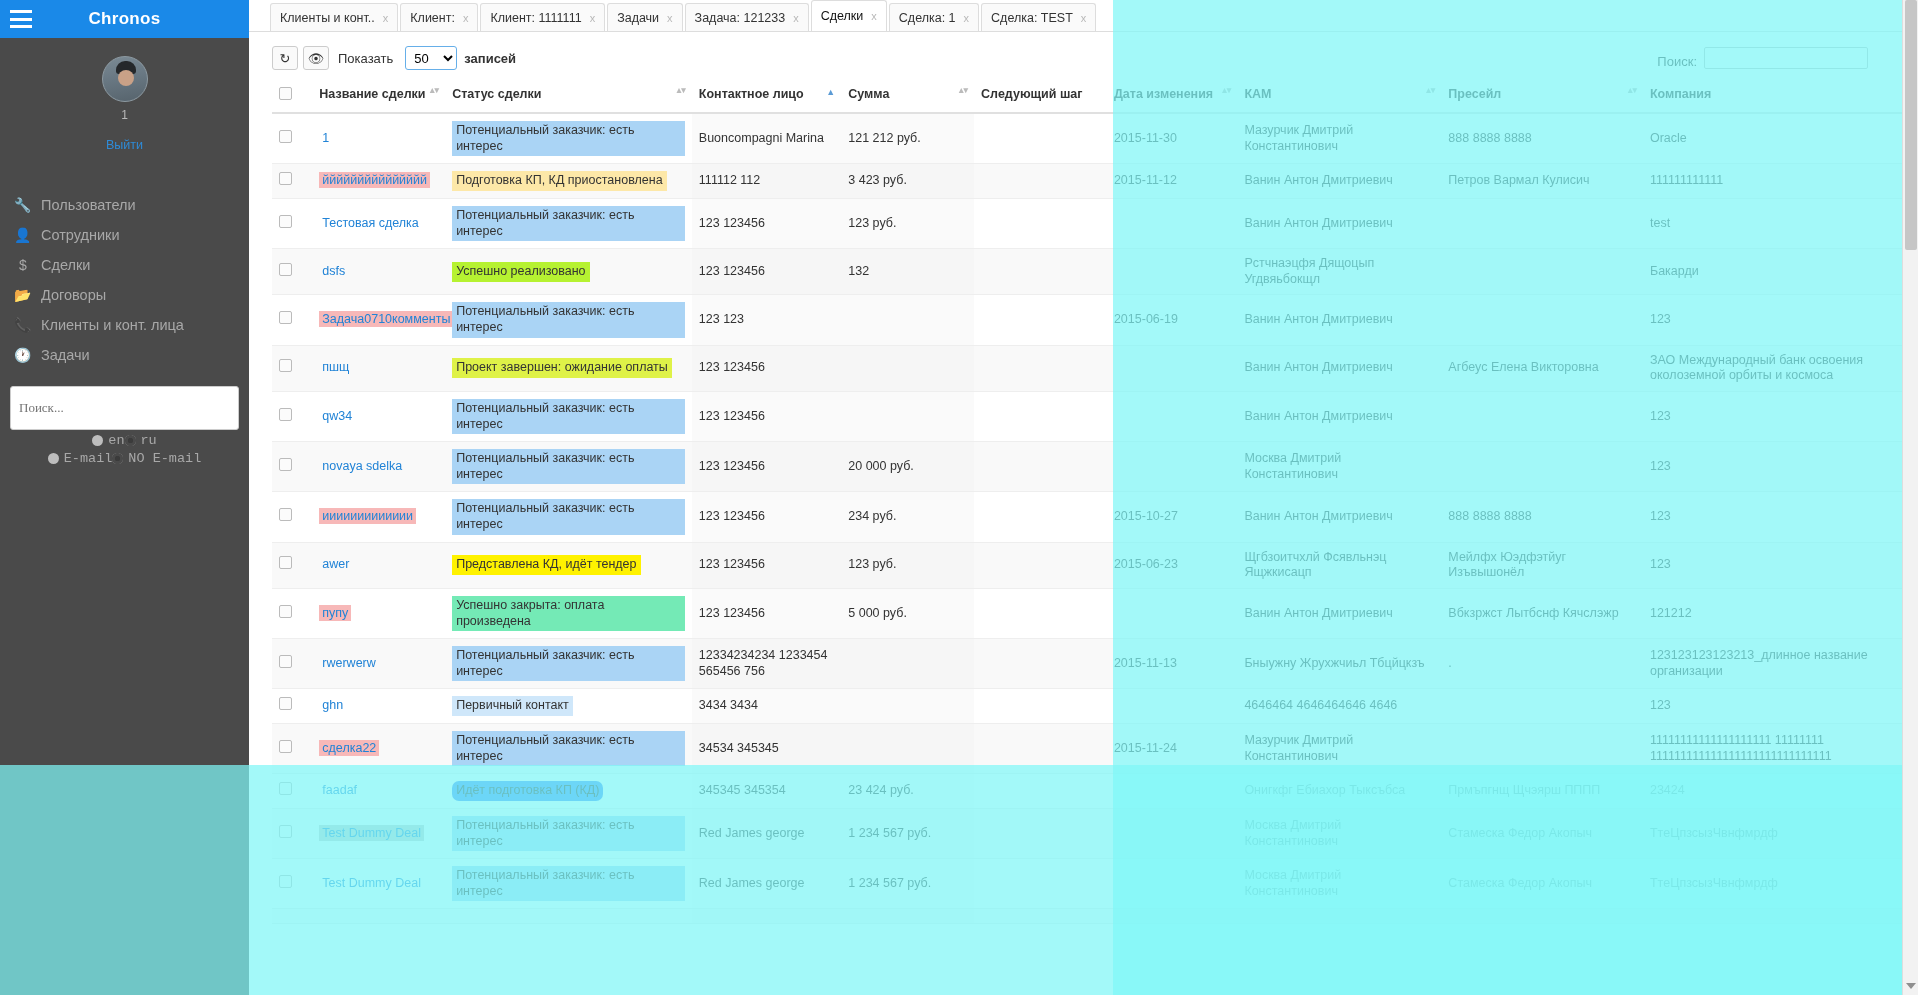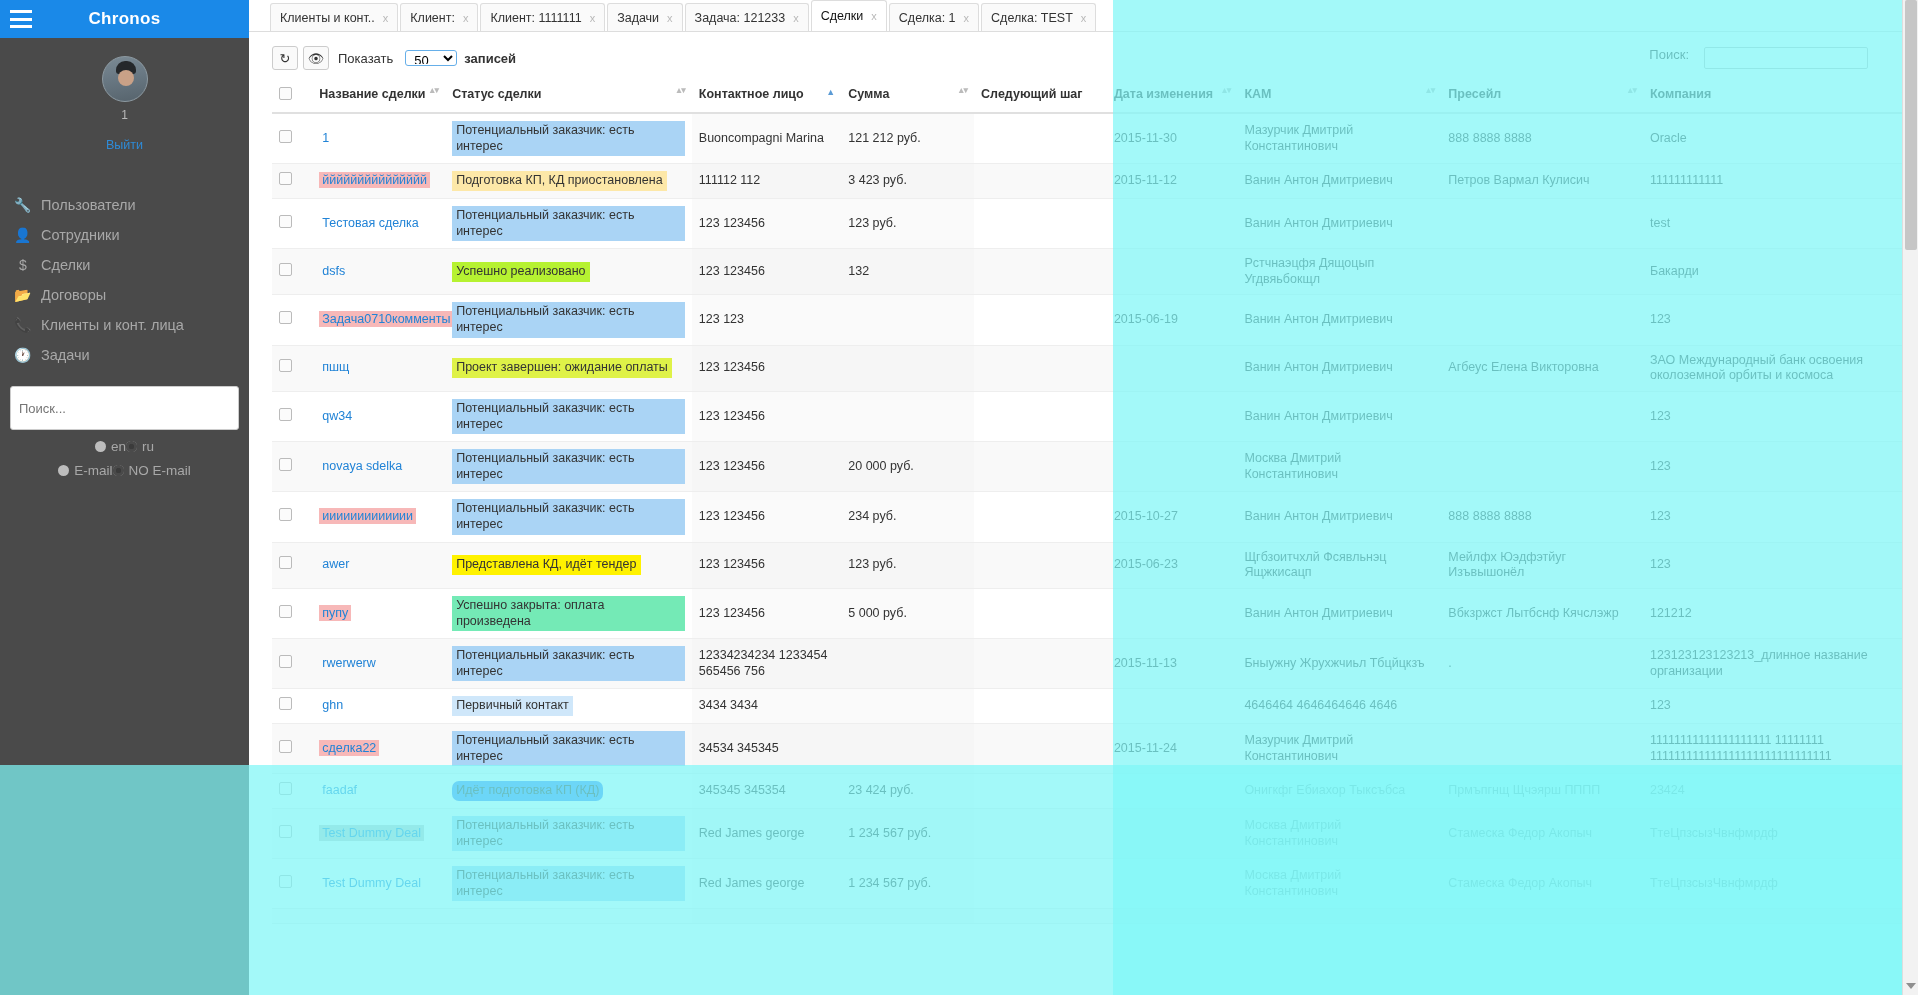--- a/index.html
+++ b/index.html
@@ -46,24 +46,24 @@
   #nav { margin-top:38px; }
   .nav-item{
     display:flex;align-items:center;gap:9px;padding:7px 0 7px 14px;
     color:#a8a8a8;font-size:14.5px;text-decoration:none;cursor:pointer;
   }
   .nav-item .nico{width:18px;text-align:center;font-size:14px;color:#a8a8a8;display:inline-block;}
   #side-search-wrap{ padding:10px 10px 0 10px; margin-top:6px; }
   #side-search{
     width:100%;height:28px;border:1px solid #ccc;border-radius:3px;
     padding:21px 8px;font-size:13px;color:#999;background:#fff;
-    font-family:Liberation Sans, sans-serif;
+    font-family:Liberation Serif, serif;
   }
   .radio-row{display:flex;align-items:center;justify-content:center;
-    margin-top:9px;font-size:13.5px;color:#a8a8a8;}
+    margin-top:3px;font-size:13.5px;color:#a8a8a8;font-family:Liberation Mono, monospace;}
   .rad{display:inline-flex;align-items:center;gap:5px;cursor:pointer;}
   .dot{width:11px;height:11px;border-radius:50%;background:#bdbdbd;display:inline-block;
     position:relative;}
   .dot.on{background:#fff;box-shadow:inset 0 0 0 3px #4a4a4a, inset 0 0 0 4px #3a3a3a;}
   .dot.on:after{content:"";position:absolute;inset:3px;border-radius:50%;background:#3b3b3b;}
 
   
   #main{ position:absolute; left:249px; top:0; right:0; bottom:0; background:#fff; }
 
   
@@ -94,25 +94,25 @@
   .ptab.active{ color:#555; background:#fff;
     border:1px solid #e2e2e2; border-bottom:1px solid #fff;
     border-radius:4px 4px 0 0; margin-bottom:-1px; }
 
   
   #ctrlrow{ display:flex; align-items:center; margin-top:14px; padding:0 2px; }
   .ibtn{ width:26px;height:24px;border:1px solid #ccc;background:#fafafa;
     border-radius:3px; display:inline-flex;align-items:center;justify-content:center;
     font-size:13px;color:#333;cursor:pointer;margin-right:5px; }
   #showlabel{ margin:0 12px 0 4px; font-size:13px; }
-  #lenselect{ height:16px;border:1px solid #66afe9;border-radius:3px;
+  #lenselect{ height:24px;border:1px solid #66afe9;border-radius:3px;
     font-size:13px;padding:1px 4px; background:#fff;
     font-family:"Liberation Sans", sans-serif; }
   #recordslabel{ margin-left:7px; font-size:13px;font-weight:bold; }
-  #tblsearch-wrap{ margin-left:auto; display:flex;align-items:flex-start;gap:15px;
+  #tblsearch-wrap{ margin-left:auto; display:flex;align-items:flex-end;gap:7px;
     font-size:13px; padding-right:27px; }
   #tblsearch{ width:164px;height:22px;border:1px solid #c3c3c3;border-radius:2px;
     font-family:"Liberation Sans", sans-serif; font-size:13px; padding:1px 4px;}
 
   
   #tablewrap{ margin-top:9px; padding:0 2px 0 2px; }
   table{ width:1645px; border-collapse:collapse; table-layout:fixed; }
   th{ text-align:left; font-size:12.5px; font-weight:bold; color:#333;
       padding:8px 7px 9px 7px; vertical-align:top;
       border-bottom:2px solid #e0e0e0; position:relative; }

